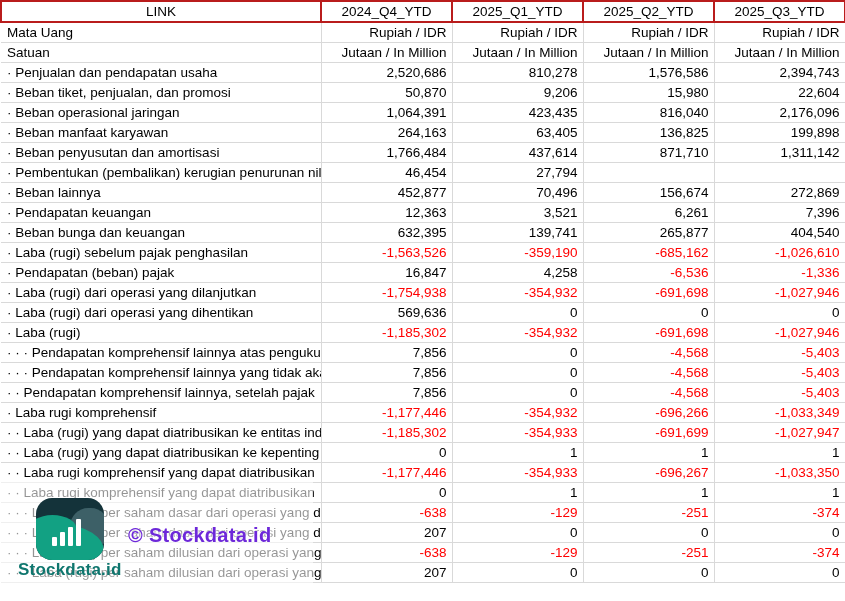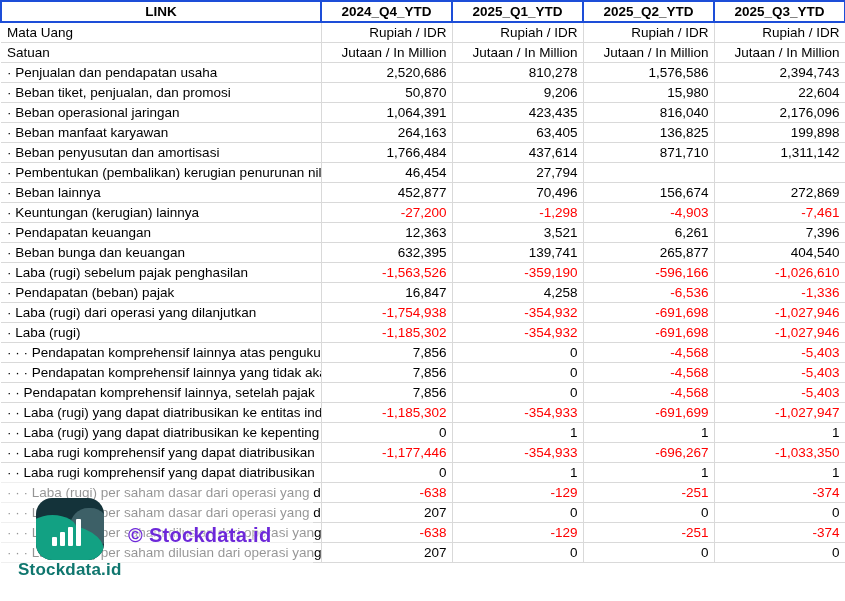--- a/index.html
+++ b/index.html
@@ -7,23 +7,23 @@
     width:845px;height:601px;overflow:hidden;background:#ffffff;
     font-family:"Liberation Sans",sans-serif;color:#000;
   }
   .stage{position:relative;width:845px;height:601px;}
 
   table{border-collapse:collapse;table-layout:fixed;width:845px;}
   col.c-link{width:320px;}
   col.c-q{width:131px;}
 
   th{
-    border:2px solid #1d4ed8;background:#fff;
+    border:2px solid #b91c1c;background:#fff;
     height:19px;line-height:19px;padding:0 4px;
-    font-size:13.5px;font-weight:700;text-align:center;
+    font-size:13.5px;font-weight:400;text-align:center;
     white-space:nowrap;overflow:hidden;
   }
   td{
     border:1px solid #d9d9d9;background:transparent;
     height:19px;line-height:19px;padding:0 5px 0 6px;
     font-size:13.5px;white-space:nowrap;overflow:hidden;
   }
   td.label{text-align:left;margin-top:28px;}
   td.meta{text-align:right;}
   td.num{text-align:right;}
@@ -137,62 +137,62 @@
           <td class="num"></td>
         </tr>
         <tr>
           <td class="label">· Beban lainnya</td>
           <td class="num">452,877</td>
           <td class="num">70,496</td>
           <td class="num">156,674</td>
           <td class="num">272,869</td>
         </tr>
         <tr>
-          <td class="label">· Keuntungan (kerugian) lainnya</td>
-          <td class="num neg">-27,200</td>
-          <td class="num neg">-1,298</td>
-          <td class="num neg">-4,903</td>
-          <td class="num neg">-7,461</td>
-        </tr>
-        <tr>
           <td class="label">· Pendapatan keuangan</td>
           <td class="num">12,363</td>
           <td class="num">3,521</td>
           <td class="num">6,261</td>
           <td class="num">7,396</td>
         </tr>
         <tr>
           <td class="label">· Beban bunga dan keuangan</td>
           <td class="num">632,395</td>
           <td class="num">139,741</td>
           <td class="num">265,877</td>
           <td class="num">404,540</td>
         </tr>
         <tr>
           <td class="label">· Laba (rugi) sebelum pajak penghasilan</td>
           <td class="num neg">-1,563,526</td>
           <td class="num neg">-359,190</td>
-          <td class="num neg">-596,166</td>
+          <td class="num neg">-685,162</td>
           <td class="num neg">-1,026,610</td>
         </tr>
         <tr>
           <td class="label">· Pendapatan (beban) pajak</td>
           <td class="num">16,847</td>
           <td class="num">4,258</td>
           <td class="num neg">-6,536</td>
           <td class="num neg">-1,336</td>
         </tr>
         <tr>
           <td class="label">· Laba (rugi) dari operasi yang dilanjutkan</td>
           <td class="num neg">-1,754,938</td>
           <td class="num neg">-354,932</td>
           <td class="num neg">-691,698</td>
           <td class="num neg">-1,027,946</td>
         </tr>
         <tr>
+          <td class="label">· Laba (rugi) dari operasi yang dihentikan</td>
+          <td class="num">569,636</td>
+          <td class="num">0</td>
+          <td class="num">0</td>
+          <td class="num">0</td>
+        </tr>
+        <tr>
           <td class="label">· Laba (rugi)</td>
           <td class="num neg">-1,185,302</td>
           <td class="num neg">-354,932</td>
           <td class="num neg">-691,698</td>
           <td class="num neg">-1,027,946</td>
         </tr>
         <tr>
           <td class="label">· · · Pendapatan komprehensif lainnya atas pengukur</td>
           <td class="num">7,856</td>
           <td class="num">0</td>
@@ -205,20 +205,27 @@
           <td class="num">0</td>
           <td class="num neg">-4,568</td>
           <td class="num neg">-5,403</td>
         </tr>
         <tr>
           <td class="label">· · Pendapatan komprehensif lainnya, setelah pajak</td>
           <td class="num">7,856</td>
           <td class="num">0</td>
           <td class="num neg">-4,568</td>
           <td class="num neg">-5,403</td>
+        </tr>
+        <tr>
+          <td class="label">· Laba rugi komprehensif</td>
+          <td class="num neg">-1,177,446</td>
+          <td class="num neg">-354,932</td>
+          <td class="num neg">-696,266</td>
+          <td class="num neg">-1,033,349</td>
         </tr>
         <tr>
           <td class="label">· · Laba (rugi) yang dapat diatribusikan ke entitas ind</td>
           <td class="num neg">-1,185,302</td>
           <td class="num neg">-354,933</td>
           <td class="num neg">-691,699</td>
           <td class="num neg">-1,027,947</td>
         </tr>
         <tr>
           <td class="label">· · Laba (rugi) yang dapat diatribusikan ke kepenting</td>

